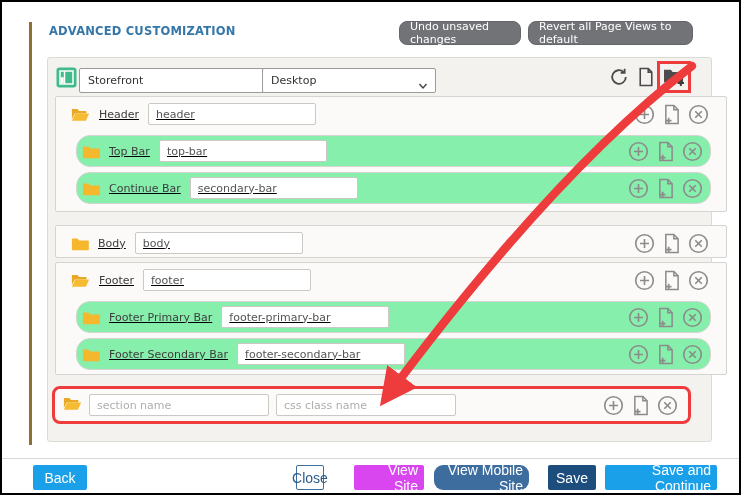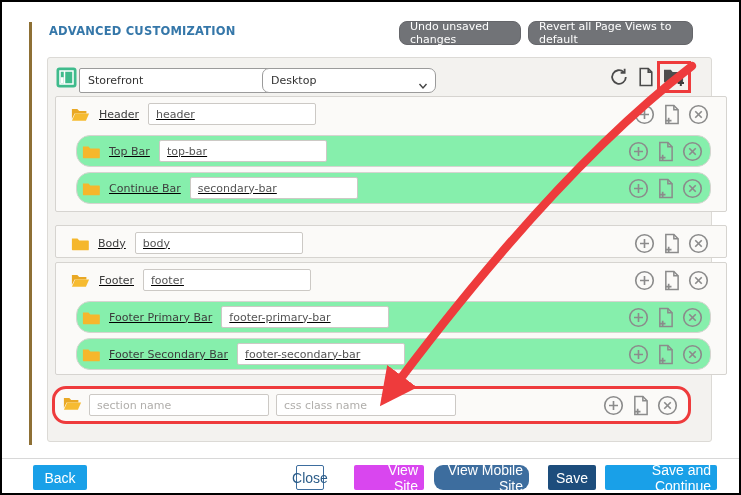--- a/index.html
+++ b/index.html
@@ -17,21 +17,21 @@
   }
   .btn-undo{left:397px;width:122px;}
   .btn-revert{left:526px;width:165px;}
   .panel{
     position:absolute;left:45px;top:55px;width:665px;height:385px;box-sizing:border-box;
     background:#f3f2ef;border:1px solid #dcdad6;border-radius:3px;
   }
   .green-ico{position:absolute;left:8px;top:9px;}
   .sel-wrap{position:absolute;top:10px;height:25px;box-sizing:border-box;background:#fff;border:1px solid #9b9b9b;border-radius:2px;}
   .sel-1{left:31px;width:206px;}
-  .sel-2{left:214px;width:174px;border-radius:7px;}
+  .sel-2{left:214px;width:174px;}
   .sel-wrap select{
     -webkit-appearance:none;appearance:none;width:100%;height:100%;border:0;background:transparent;
     font-family:inherit;font-size:11px;color:#333;padding:0 24px 0 8px;outline:none;
   }
   .sel-chev{position:absolute;right:7px;top:7px;pointer-events:none;}
   .panel-tools{position:absolute;top:9px;right:26px;display:flex;align-items:center;gap:9px;}
   .tool{display:flex;align-items:center;justify-content:center;cursor:pointer;}
   .red-outline{outline:3px solid #ee3b3c;outline-offset:3px;}
   .group{
     position:absolute;left:7px;width:672px;box-sizing:border-box;background:#fbfaf8;
@@ -51,21 +51,21 @@
   .actions{margin-left:auto;display:flex;align-items:center;gap:8px;padding-right:2px;}
   .actions .act{display:flex;align-items:center;cursor:pointer;}
   .child-box{
     box-sizing:border-box;height:32px;margin:4px 0 5px 5px;background:#86efac;
     border:1px solid #d6d4d0;border-radius:14px;padding:0 5px;display:flex;align-items:center;
   }
   .child-box .row{width:100%;height:30px;}
   .parent-row{margin-bottom:6px;}
   .new-row{
     position:absolute;left:4px;top:328px;width:639px;height:38px;box-sizing:border-box;
-    background:#fbfaf8;border:3px solid #ee3b3c;border-radius:14px;display:flex;align-items:center;
+    background:#fbfaf8;border:3px solid #ee3b3c;border-radius:8px;display:flex;align-items:center;
     padding:0 8px;gap:7px;
   }
   .new-row .row-input{width:180px;}
   .arrow-overlay{position:absolute;left:0;top:0;pointer-events:none;z-index:40;}
   .footer-divider{position:absolute;left:0;top:456px;width:741px;height:1px;background:#d8d8d8;}
   .f-btn{
     position:absolute;top:463px;height:25px;box-sizing:border-box;border-radius:2px;color:#fff;
     font-size:14px;display:flex;align-items:center;justify-content:center;cursor:pointer;border:0;text-align:right;
   }
   .btn-back{left:31px;width:54px;background:#19a0e8;}

